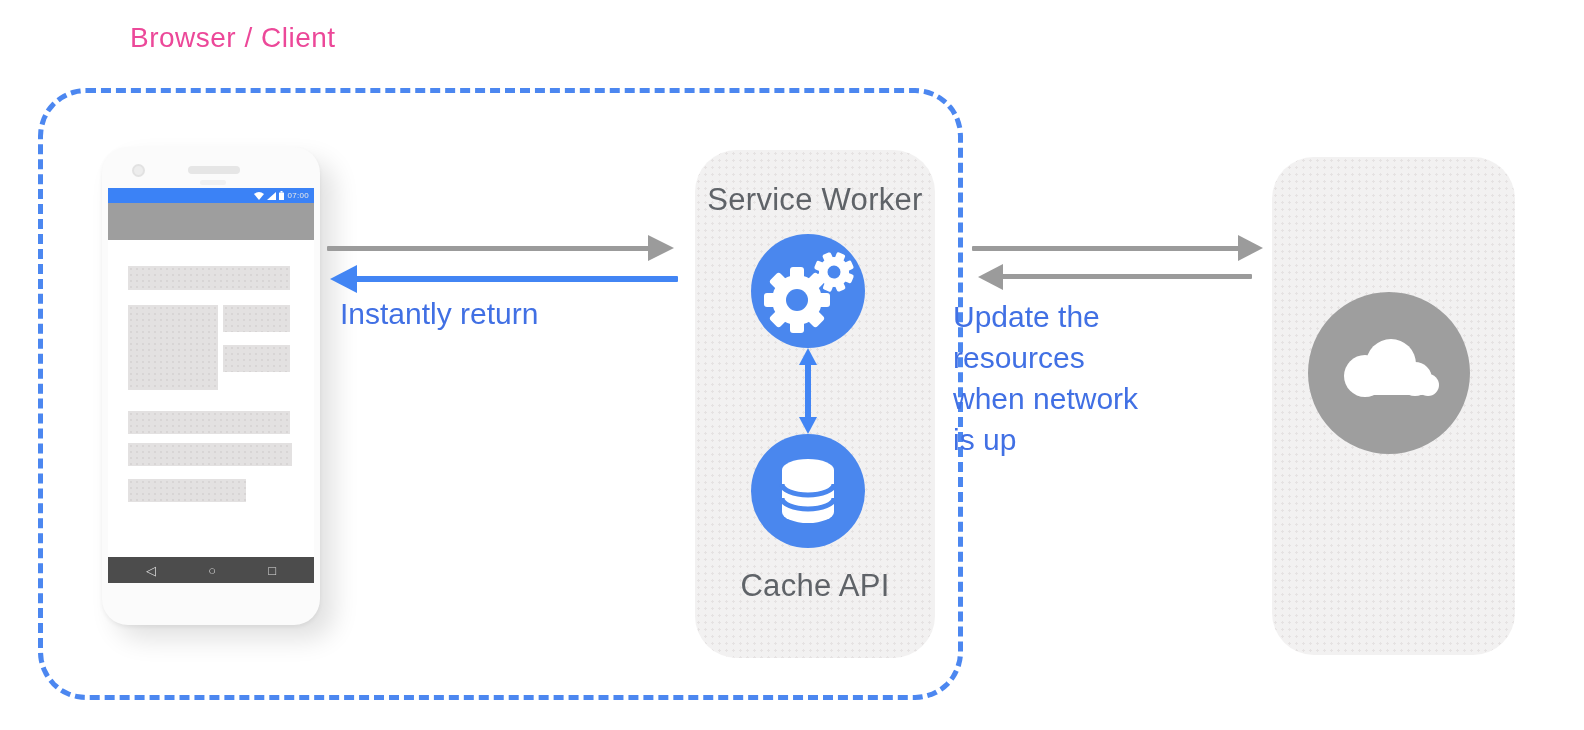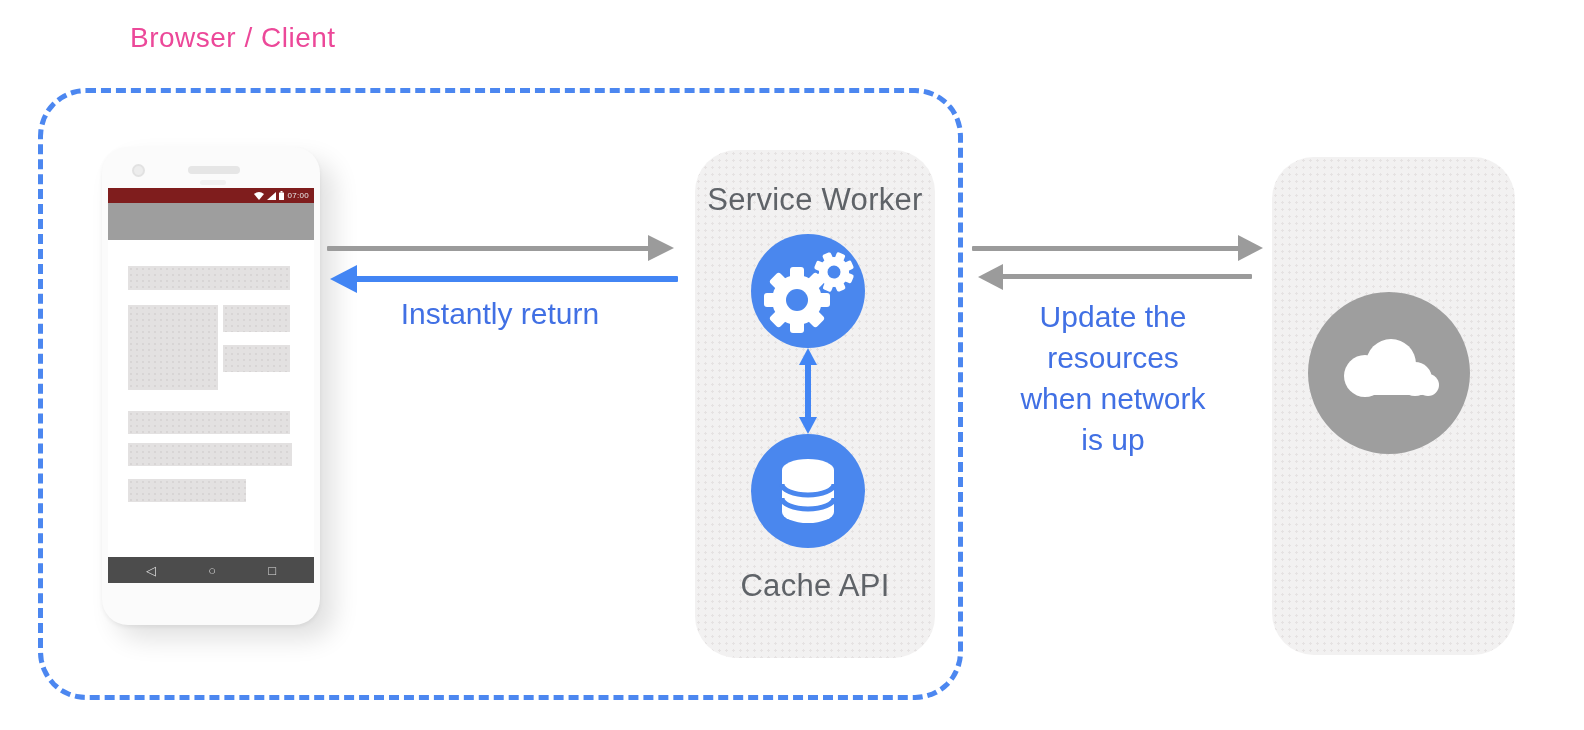--- a/index.html
+++ b/index.html
@@ -33,21 +33,21 @@
   .phone .speaker {
     position:absolute; left:86px; top:19px; width:52px; height:8px; border-radius:4px;
     background:#e6e6e6;
   }
   .phone .speaker2 {
     position:absolute; left:98px; top:33px; width:26px; height:5px; border-radius:3px;
     background:#f1f1f1;
   }
   .screen { position:absolute; left:6px; top:41px; width:206px; height:395px; background:#ffffff; overflow:hidden; }
   .statusbar {
-    position:absolute; left:0; top:0; width:100%; height:15px; background:#7f1d1d;
+    position:absolute; left:0; top:0; width:100%; height:15px; background:#3b82f6;
     display:flex; align-items:center; justify-content:flex-end; gap:3px; padding-right:5px;
   }
   .statusbar svg { display:block; }
   .status-time { color:#e8e8e8; font-size:8px; line-height:1; letter-spacing:0.3px; }
   .appbar { position:absolute; left:0; top:15px; width:100%; height:37px; background:#9e9e9e; }
   .blk { position:absolute; background:#e3e1e1;
          background-image:radial-gradient(#d8d5d5 0.7px, transparent 1px);
          background-size:6px 6px; }
   .navbar {
     position:absolute; left:0; bottom:0; width:100%; height:26px; background:#4c4c4c;
@@ -69,21 +69,21 @@
 
   .icon-circle { position:absolute; }
 
   
   .arrow { position:absolute; }
   .arrow .shaft { position:absolute; border-radius:1px; }
   .arrow .head { position:absolute; width:0; height:0; }
 
   
   .note {
-    position:absolute; color:#4170e4; font-size:30px; line-height:41px; text-align:center;
+    position:absolute; color:#4170e4; font-size:30px; line-height:41px; 
   }
   .note-left { left:340px; top:293px; width:320px; }
   .note-right { left:953px; top:296px; width:320px; }
 
   
   .varrow { position:absolute; left:799px; top:348px; }
 </style>
 </head>
 <body>
 

